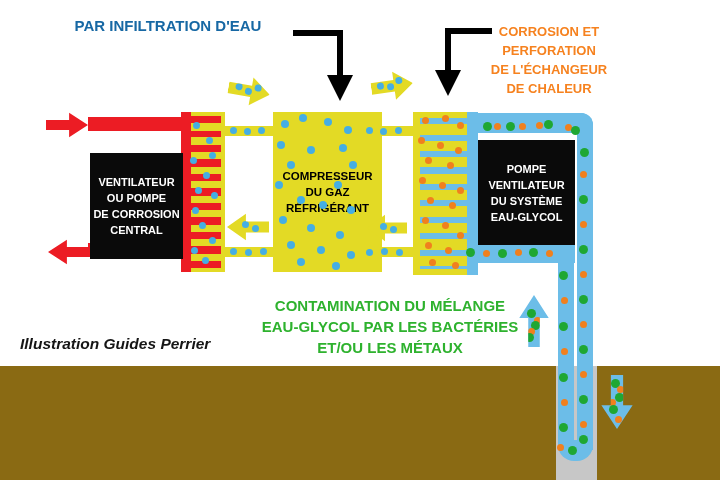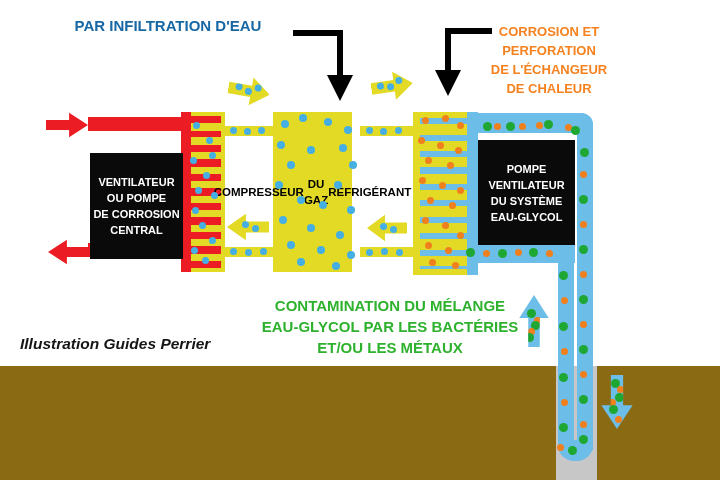--- a/index.html
+++ b/index.html
@@ -43,22 +43,22 @@
   .ypipe{background:var(--pipe-yellow);z-index:3;}
   .yp1{left:222px;top:126px;width:55px;height:10px;}
   .yp2{left:360px;top:126px;width:56px;height:10px;}
   .yp3{left:222px;top:247px;width:55px;height:10px;}
   .yp4{left:360px;top:247px;width:56px;height:10px;}
   
   .blackbox{background:var(--box-black);color:#fff;z-index:5;display:flex;flex-direction:column;
     justify-content:center;align-items:center;text-align:center;font-weight:bold;}
   .box-fan{left:90px;top:137px;width:93px;height:106px;font-size:11px;line-height:16px;margin-top:16px;}
   .box-pump{left:478px;top:140px;width:97px;height:105px;font-size:11px;line-height:16px;}
-  .compressor{left:273px;top:112px;width:79px;height:160px;background:var(--pipe-yellow);z-index:4;
-    display:flex;flex-direction:row;justify-content:center;align-items:center;text-align:center;
+  .compressor{left:273px;top:112px;width:109px;height:160px;background:var(--pipe-yellow);z-index:4;
+    display:flex;flex-direction:column;justify-content:center;align-items:center;text-align:center;
     font-weight:bold;font-size:11.5px;line-height:16px;color:#000;}
   .compressor .txt{position:relative;z-index:6;}
   
   .arrow{z-index:6;}
   .arrow-right{clip-path:polygon(0 32%,55% 32%,55% 6%,100% 50%,55% 94%,55% 68%,0 68%);}
   .arrow-left{clip-path:polygon(100% 32%,45% 32%,45% 6%,0 50%,45% 94%,45% 68%,100% 68%);}
   .arrow-up{clip-path:polygon(32% 100%,32% 44%,4% 44%,50% 0,96% 44%,68% 44%,68% 100%);}
   .arrow-down{clip-path:polygon(32% 0,32% 56%,4% 56%,50% 100%,96% 56%,68% 56%,68% 0);}
   .red-arrow{background:var(--pipe-red);}
   .yellow-arrow{background:var(--pipe-yellow);}

